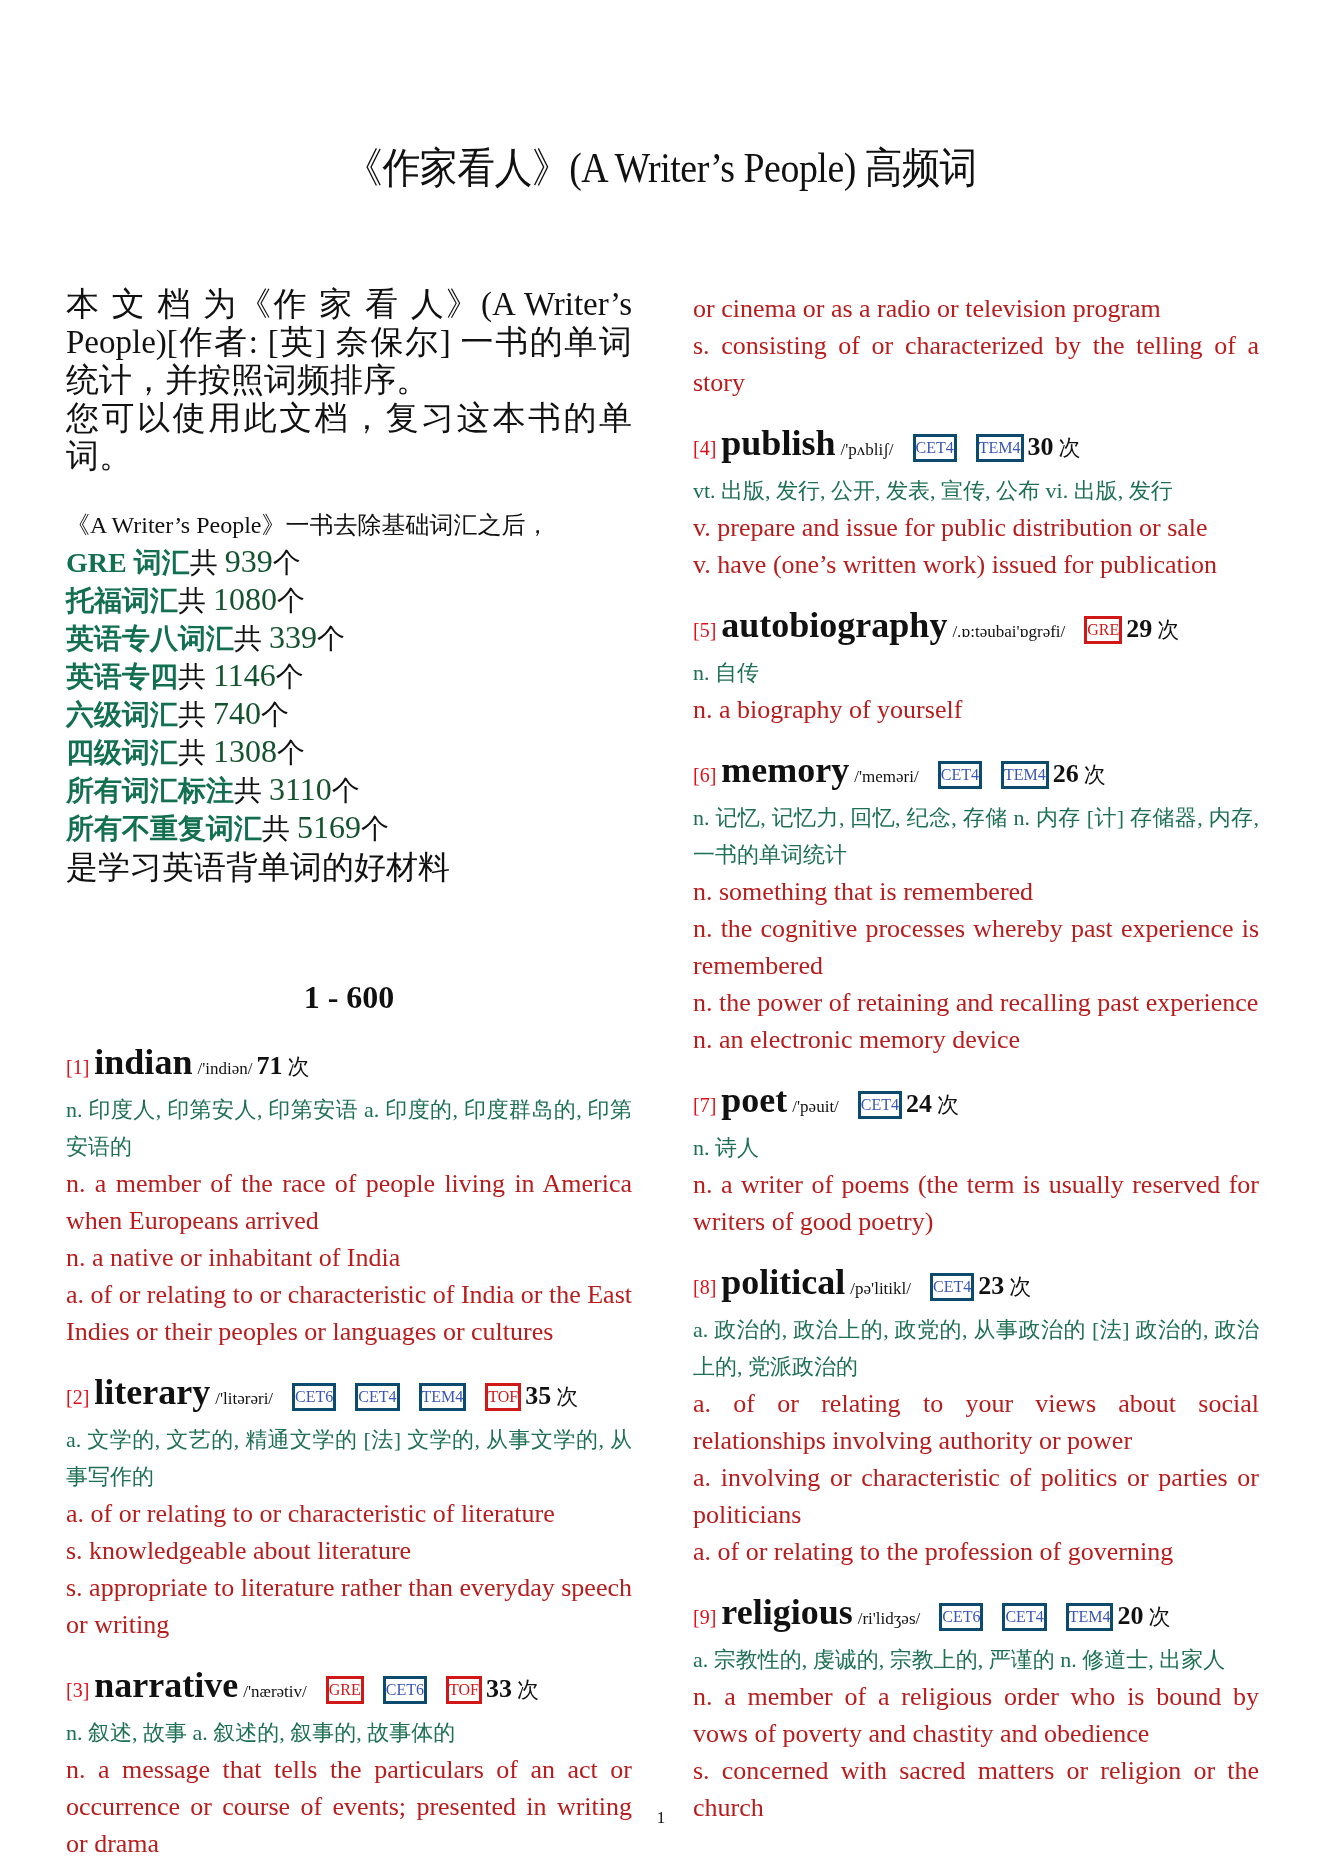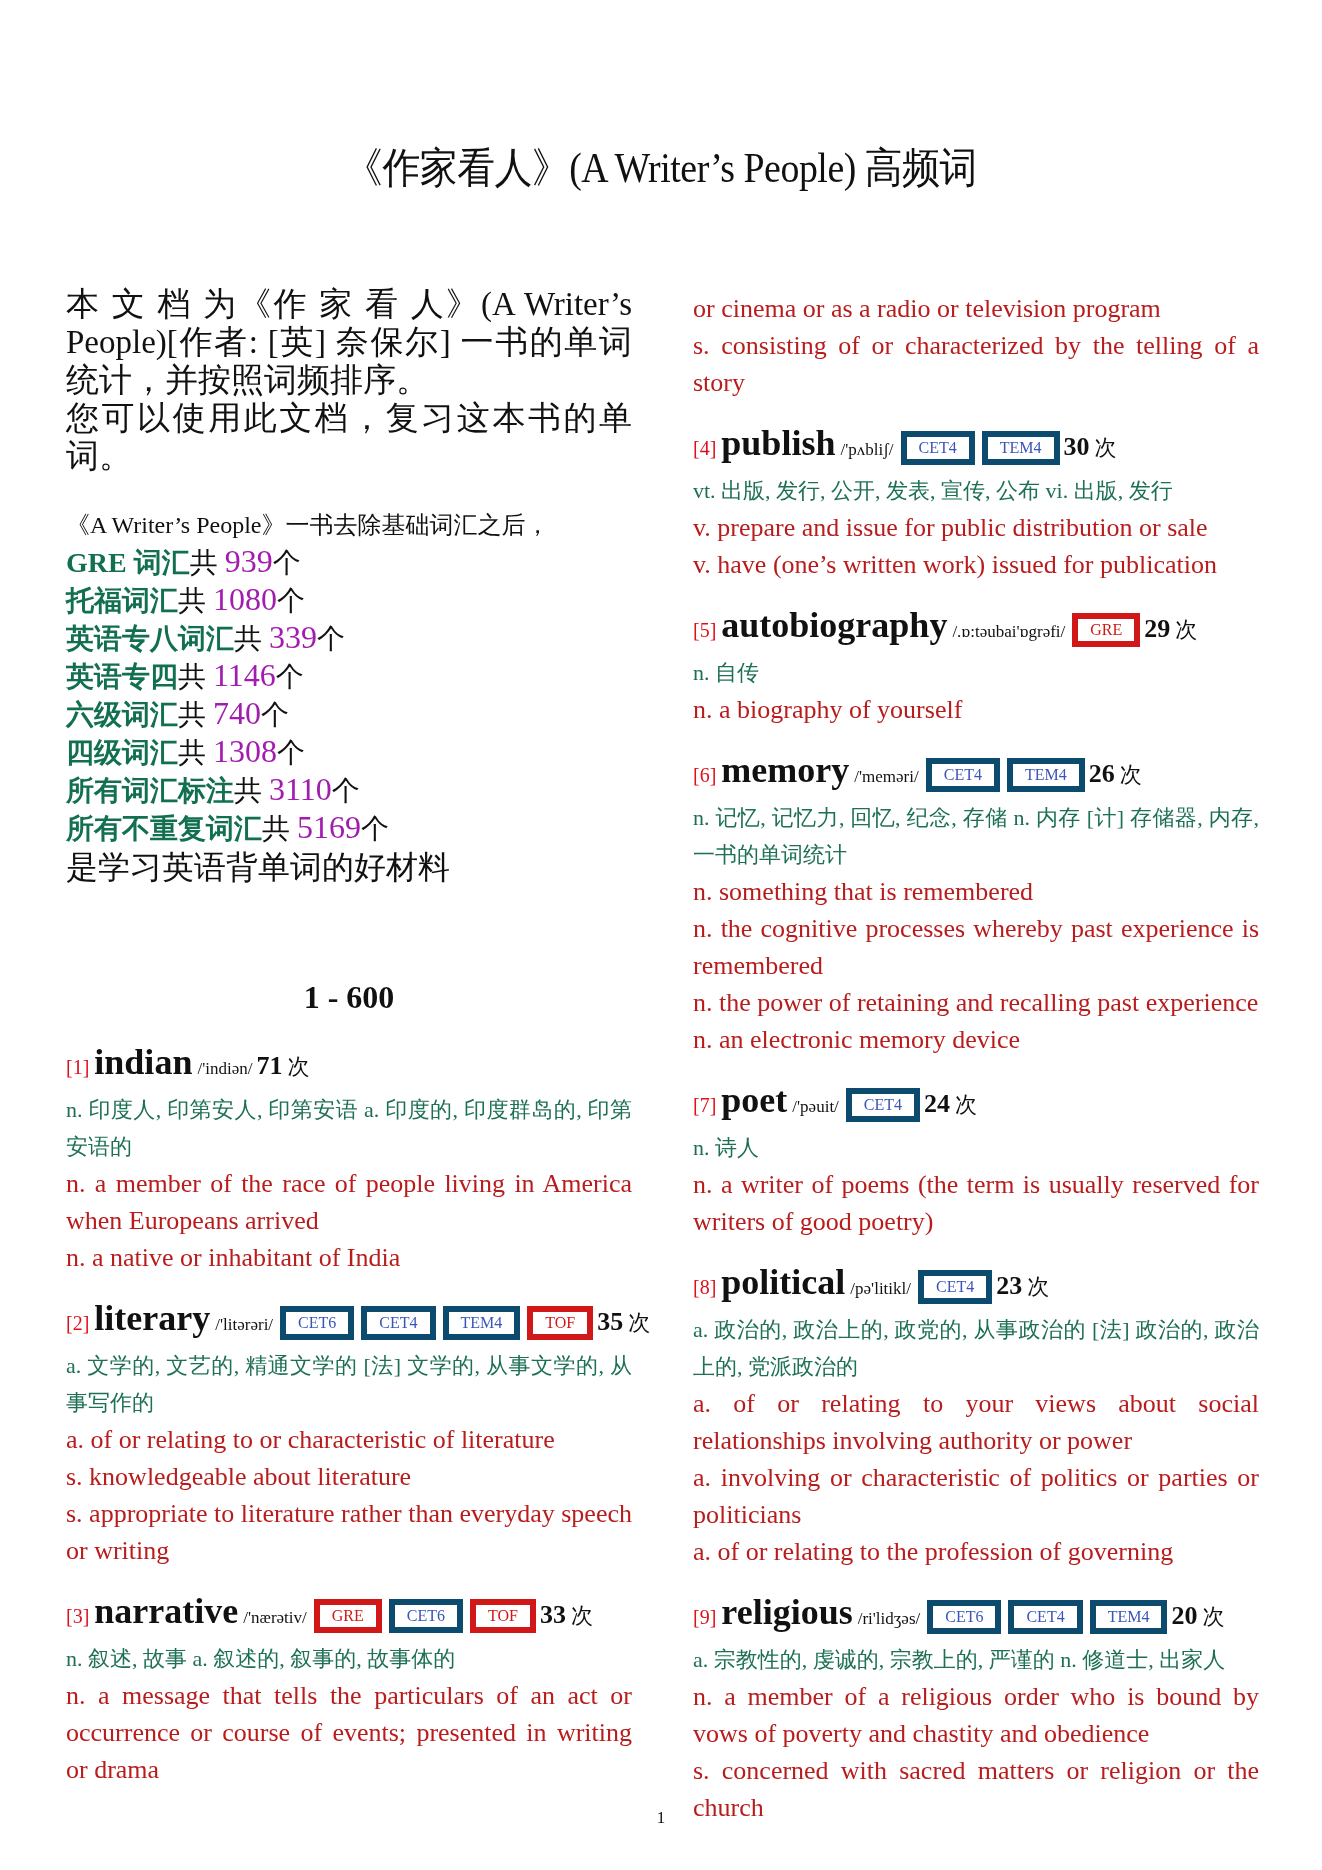--- a/index.html
+++ b/index.html
@@ -9,30 +9,30 @@
            font-size:42px; letter-spacing:-0.5px; transform:scaleX(0.9); }
   .col { position:absolute; }
   .col-left { left:66px; top:285px; width:566px; }
   .col-right { left:693px; top:290px; width:566px; }
   .intro { font-size:33px; line-height:38px; text-align:justify; }
   .intro p { margin:0; }
   .stats { margin-top:32px; font-size:27px; line-height:36px; }
   .stats .lead { font-size:24px; }
   .stats .row { font-size:28px; }
   .stats .lbl { color:#127051; font-weight:bold; }
-  .stats .num { color:#a21caf; font-size:32px; }
+  .stats .num { color:#14532d; font-size:32px; }
   .stats .tail { font-size:32px; line-height:40px; }
   .section { text-align:center; font-weight:bold; font-size:32px; margin-top:92px; margin-bottom:24px; }
   .entry { margin-bottom:20px; }
   .hw { font-size:20px; line-height:44px; white-space:nowrap; }
   .idx { color:#e0101a; font-size:20px; }
   .word { font-weight:bold; font-size:36px; }
   .ipa { font-family:Liberation Serif, serif; font-size:17px; }
-  .tag { display:inline-block; border:6px solid #0c4a6e; color:#3a55b8; font-size:16px;
-         padding:0 12px; line-height:22px; margin-left:2px; vertical-align:2px; }
+  .tag { display:inline-block; border:3px solid #0c4a6e; color:#3a55b8; font-size:16px;
+         padding:0 0; line-height:22px; margin-left:14px; vertical-align:2px; }
   .tag.red { border-color:#d01818; color:#d01818; }
   .cnt { font-weight:bold; font-size:26px; margin-left:4px; }
   .ci { font-size:22px; }
   .zh { color:#1e7054; font-size:22px; line-height:37px; text-align:justify; }
   .en { color:#b91c1c; font-size:26px; line-height:37px; text-align:justify; }
   .pageno { position:absolute; top:1808px; left:0; width:1322px; text-align:center; font-size:17px; }
 </style>
 </head>
 <body>
 
@@ -57,20 +57,21 @@
       </div>
     <div class="tail">是学习英语背单词的好材料</div>
   </div>
   <div class="section">1 - 600</div>
   <div id="left-entries">
       <div class="entry">
         <div class="hw"><span class="idx">[1]</span> <span class="word">indian</span> <span class="ipa">/'indiən/</span><span class="cnt">71</span> <span class="ci">次</span></div>
         <div class="zh">n. 印度人, 印第安人, 印第安语 a. 印度的, 印度群岛的, 印第安语的</div>
         <div class="en">n.  a member of the race of people living in America when Europeans arrived</div>
         <div class="en">n. a native or inhabitant of India</div>
+        <div class="en">a. of or relating to or characteristic of India or the East Indies or their peoples or languages or cultures</div>
       </div>
       <div class="entry">
         <div class="hw"><span class="idx">[2]</span> <span class="word">literary</span> <span class="ipa">/'litərəri/</span> <span class="tag">CET6</span> <span class="tag">CET4</span> <span class="tag">TEM4</span> <span class="tag red">TOF</span><span class="cnt">35</span> <span class="ci">次</span></div>
         <div class="zh">a. 文学的, 文艺的, 精通文学的 [法] 文学的, 从事文学的, 从事写作的</div>
         <div class="en">a. of or relating to or characteristic of literature</div>
         <div class="en">s. knowledgeable about literature</div>
         <div class="en">s. appropriate to literature rather than everyday speech or writing</div>
       </div>
       <div class="entry">
         <div class="hw"><span class="idx">[3]</span> <span class="word">narrative</span> <span class="ipa">/'nærətiv/</span> <span class="tag red">GRE</span> <span class="tag">CET6</span> <span class="tag red">TOF</span><span class="cnt">33</span> <span class="ci">次</span></div>

